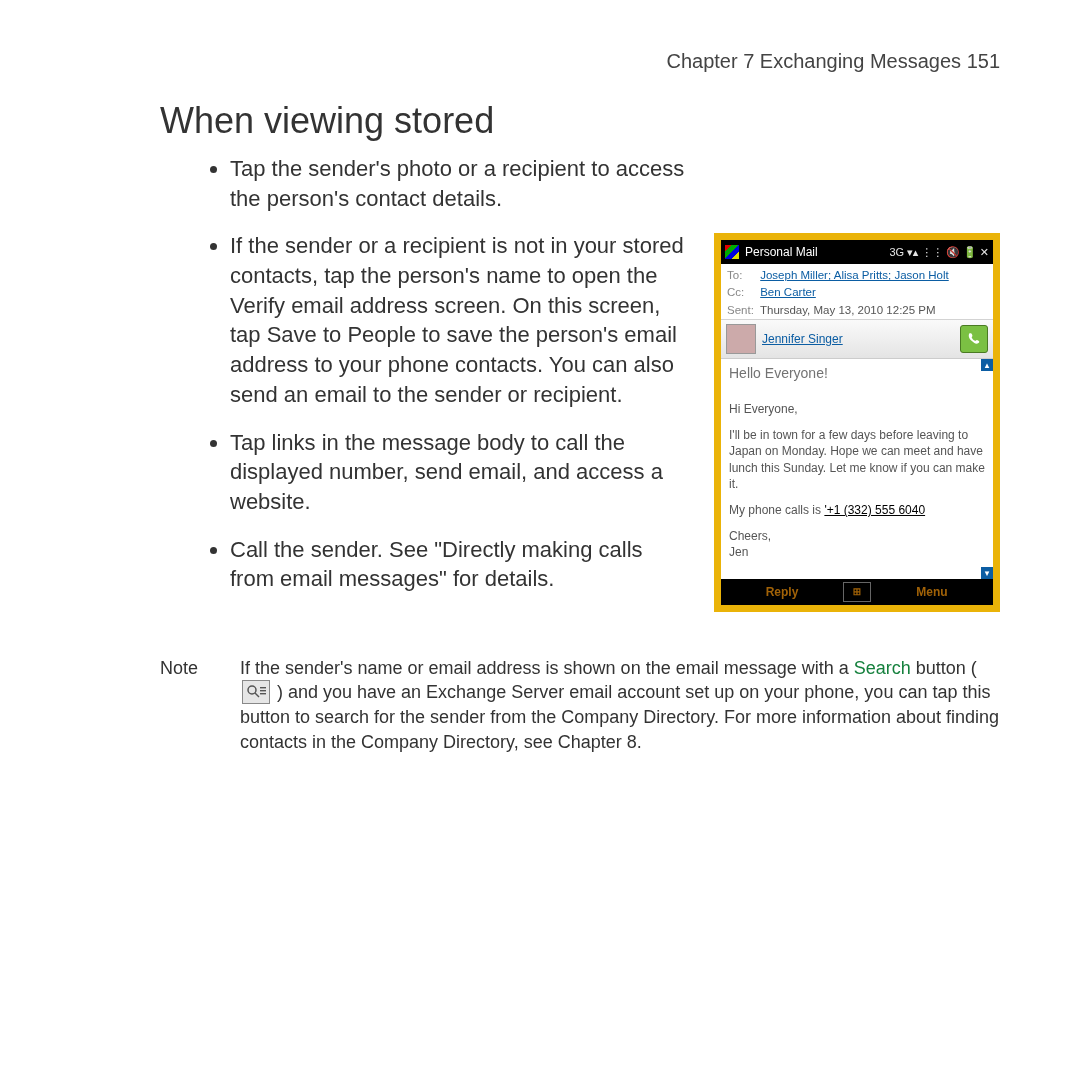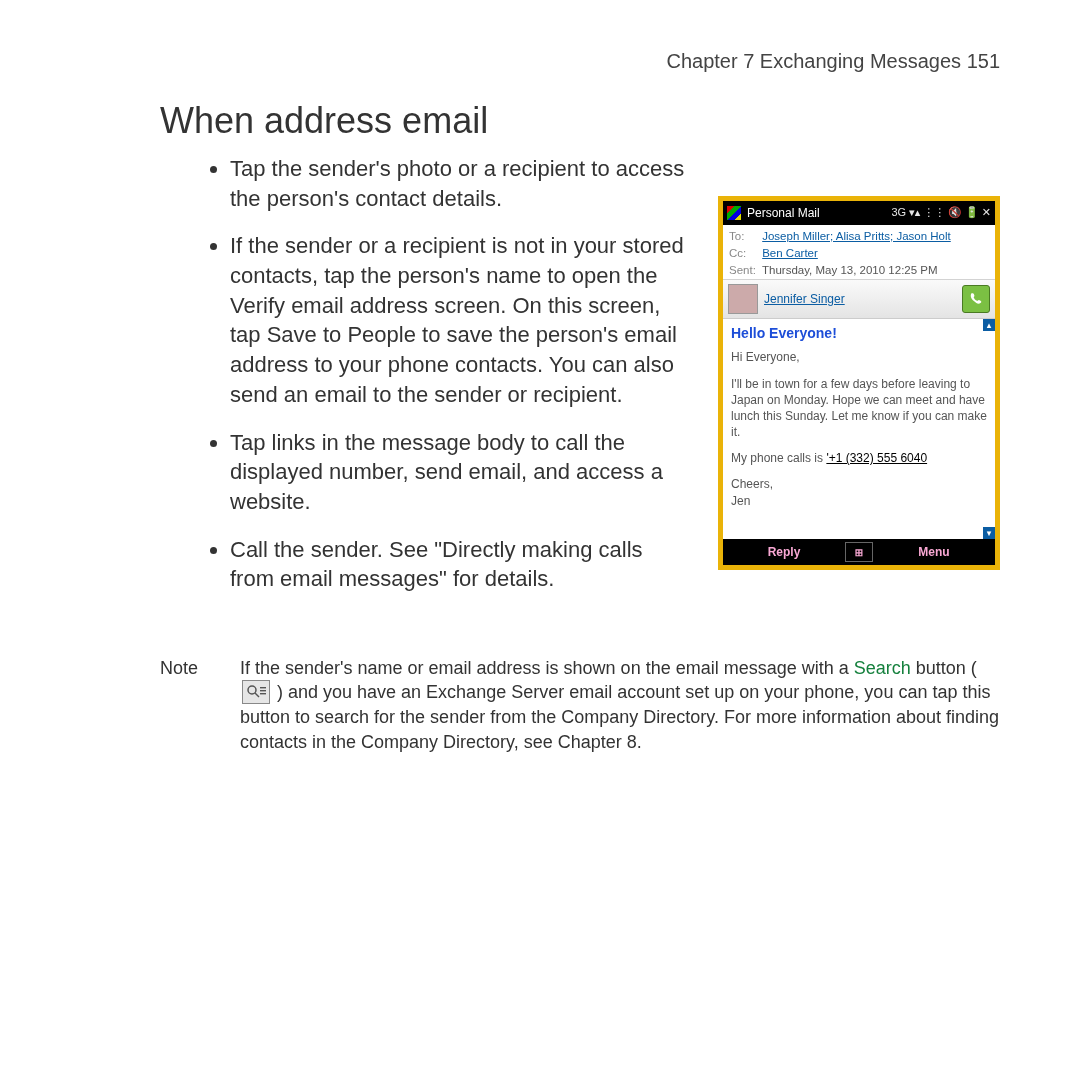--- a/index.html
+++ b/index.html
@@ -24,21 +24,21 @@
     margin-bottom: 27px;
   }
   h1.section-title {
     font-size: 36px;
     font-weight: 400;
     margin: 0 0 12px 0;
     color: #333;
   }
   .content-row {
     display: flex;
-    align-items: center;
+    align-items: flex-end;
     gap: 24px;
   }
   .text-col {
     flex: 1;
   }
   ul.bullets {
     list-style: disc;
     padding-left: 70px;
     margin: 0;
   }
@@ -68,21 +68,21 @@
     height: 22px;
     position: relative;
     top: -1px;
     margin: 0 2px;
   }
   .search-icon-box svg { display: block; margin: auto; }
 
   
   .phone {
     width: 272px;
-    border: 5px solid #eab308;
+    border: 7px solid #eab308;
     background: #fff;
     font-family: Tahoma, Arial, sans-serif;
     flex-shrink: 0;
   }
   .titlebar {
     background: #000;
     color: #fff;
     display: flex;
     align-items: center;
     height: 24px;
@@ -134,52 +134,52 @@
     border-radius: 3px;
     display:flex;align-items:center;justify-content:center;
   }
   .body-area {
     padding: 6px 8px 4px 8px;
     font-size: 12px;
     color: #555;
     min-height: 210px;
     position: relative;
   }
-  .body-area .subj { font-size: 14px; color:#1d4ed8; margin-bottom:8px;font-weight:bold; }
+  .body-area .subj { font-size: 14px; color:#737373; margin-bottom:20px; }
   .body-area p { margin: 0 0 10px 0; line-height:1.35; }
   .body-area a.num { color:#000000; text-decoration:underline; }
   .scroll-up, .scroll-down {
     position:absolute; right:0; width:12px; height:12px;
     background:#0b5da3; color:#fff; font-size:9px;
     display:flex;align-items:center;justify-content:center;
   }
   .scroll-up { top:0; } .scroll-down { bottom:0; }
   .softkeys {
     background: #000;
-    color: #f9a8d4;
+    color: #a16207;
     display: flex;
     align-items: center;
     height: 26px;
     font-size: 12px;
     font-weight: bold;
   }
   .softkeys .sk { flex:1; text-align:center; }
   .softkeys .mid {
     width:26px;height:18px;border:1px solid #666;
     display:flex;align-items:center;justify-content:center;
     font-size:10px;
   }
 </style>
 </head>
 <body>
 
 <div class="page">
   <div class="header-line">Chapter 7  Exchanging Messages  151</div>
 
-  <h1 class="section-title">When address email</h1>
+  <h1 class="section-title">When viewing stored</h1>
 
   <div class="content-row">
     <div class="text-col">
       <ul class="bullets">
         <li>Tap the sender's photo or a recipient to access the person's contact details.</li>
         <li>If the sender or a recipient is not in your stored contacts, tap the person's name to open the Verify email address screen. On this screen, tap Save to People to save the person's email address to your phone contacts. You can also send an email to the sender or recipient.</li>
         <li>Tap links in the message body to call the displayed number, send email, and access a website.</li>
         <li>Call the sender. See "Directly making calls from email messages" for details.</li>
       </ul>
     </div>

